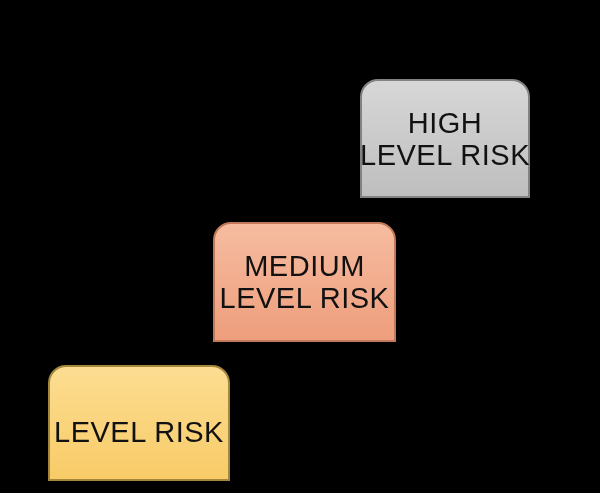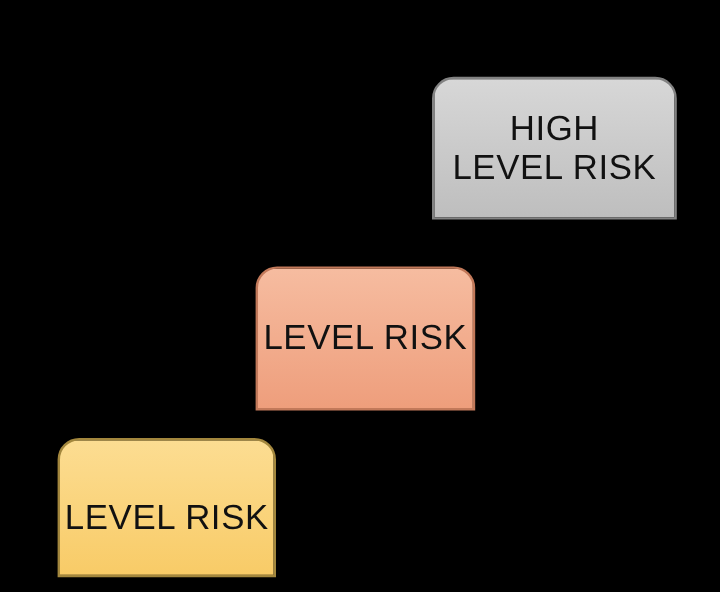--- a/index.html
+++ b/index.html
@@ -29,22 +29,22 @@
     align-items: center;
     justify-content: center;
     text-align: center;
     font-size: 29px;
     line-height: 32px;
     letter-spacing: 0.5px;
     color: #111;
   }
   .box-high {
     left: 360px;
-    top: 64px;
-    width: 204px;
+    top: 79px;
+    width: 170px;
     height: 119px;
   }
   .box-medium {
     left: 213px;
     top: 222px;
     width: 183px;
     height: 120px;
   }
   .box-low {
     left: 48px;
@@ -63,20 +63,21 @@
 <body style="background: rgb(0, 0, 0);">
 
 <div class="canvas">
 
   <div class="risk-box box-high" style="background: linear-gradient(rgb(215, 215, 215) 0%, rgb(190, 190, 190) 100%); border-color: rgb(130, 130, 130); color: rgb(17, 17, 17);">
     <div class="line1">HIGH</div>
     <div class="line2">LEVEL RISK</div>
   </div>
 
   <div class="risk-box box-medium" style="background: linear-gradient(rgb(246, 188, 160) 0%, rgb(238, 158, 124) 100%); border-color: rgb(194, 121, 90); color: rgb(17, 17, 17);">
+    <div class="line1">MEDIUM</div>
     <div class="line2">LEVEL RISK</div>
   </div>
 
   <div class="risk-box box-low" style="background: linear-gradient(rgb(252, 221, 146) 0%, rgb(248, 203, 103) 100%); border-color: rgb(163, 135, 61); color: rgb(17, 17, 17);">
     <div class="line2">LEVEL RISK</div>
   </div>
 
 </div>
 
 </body></html>

